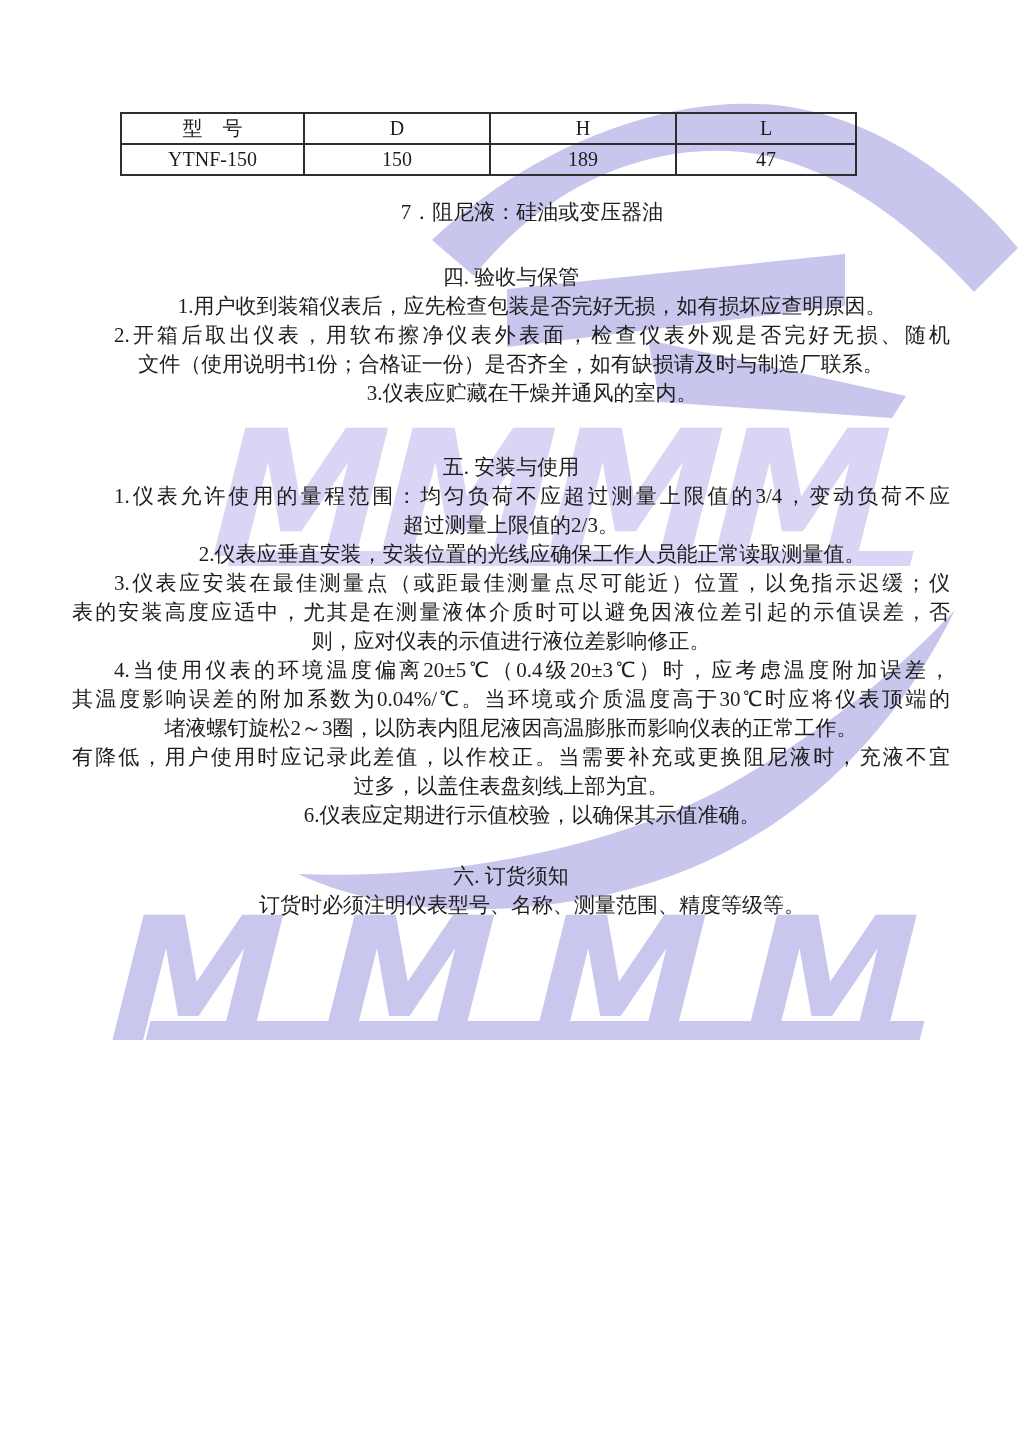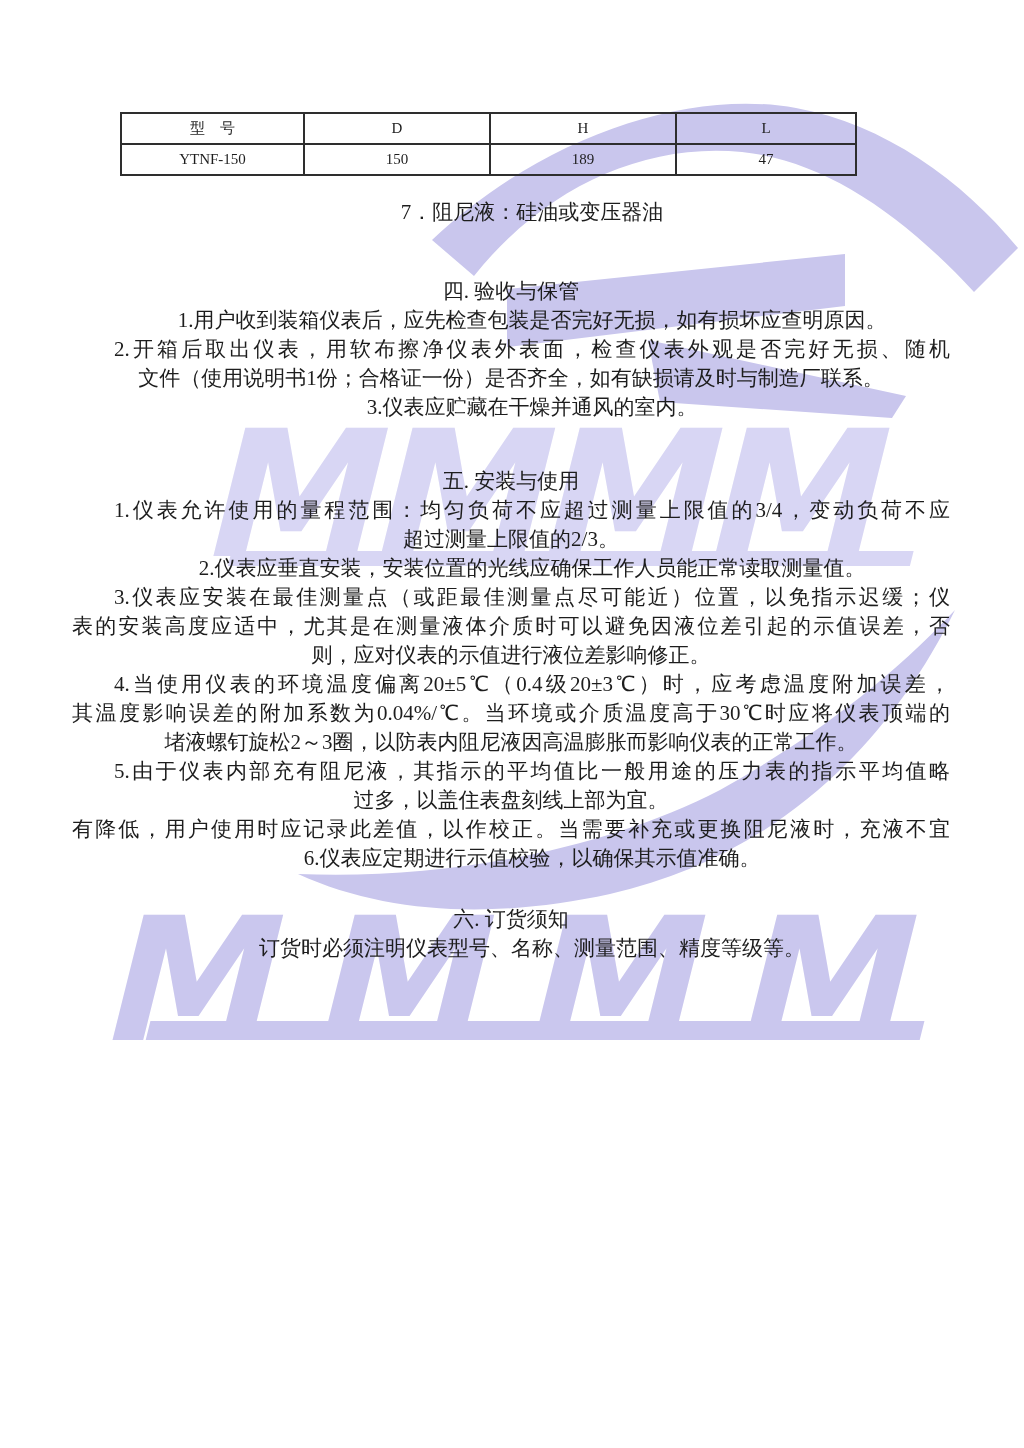--- a/index.html
+++ b/index.html
@@ -6,25 +6,25 @@
   .page{position:relative;width:1024px;height:1448px;background:#ffffff;overflow:hidden;
         font-family:"Liberation Serif", serif;}
   .wm{position:absolute;left:0;top:0;width:1024px;height:1448px;z-index:0;}
   .content{position:absolute;left:72px;top:0;width:878px;z-index:1;
            color:#1d1d1d;font-size:21px;line-height:29px;}
   .line{text-align:center;}
   .line.j{text-align:justify;text-align-last:justify;}
   .line.ind{text-indent:42px;}
   .title{margin:0;}
   #intro-item{margin-top:22px;}
-  #sec4-title{margin-top:50px;}
+  #sec4-title{margin-top:36px;}
   #sec5-title{margin-top:45px;}
   #sec6-title{margin-top:32px;}
   table.spec{border-collapse:collapse;margin-left:48px;margin-top:112px;
-             font-size:15px;color:#1d1d1d;}
+             font-size:20px;color:#1d1d1d;}
   table.spec td{border:2px solid #2e2e2e;height:26px;text-align:center;
                 vertical-align:middle;padding:0;}
   td.c0{width:181px;} td.c1{width:184px;} td.c2{width:184px;} td.c3{width:178px;}
 </style>
 </head>
 <body>
 
 <div class="page">
 
   <svg class="wm" viewBox="0 0 1024 1448" xmlns="http://www.w3.org/2000/svg" aria-hidden="true">
@@ -79,22 +79,21 @@
     <div id="sec5-title" class="line title">五. 安装与使用</div>
     <div class="line ind j">1.仪表允许使用的量程范围：均匀负荷不应超过测量上限值的3/4，变动负荷不应</div>
     <div class="line">超过测量上限值的2/3。</div>
     <div class="line ind">2.仪表应垂直安装，安装位置的光线应确保工作人员能正常读取测量值。</div>
     <div class="line ind j">3.仪表应安装在最佳测量点（或距最佳测量点尽可能近）位置，以免指示迟缓；仪</div>
     <div class="line j">表的安装高度应适中，尤其是在测量液体介质时可以避免因液位差引起的示值误差，否</div>
     <div class="line">则，应对仪表的示值进行液位差影响修正。</div>
     <div class="line ind j">4.当使用仪表的环境温度偏离20±5℃（0.4级20±3℃）时，应考虑温度附加误差，</div>
     <div class="line j">其温度影响误差的附加系数为0.04%/℃。当环境或介质温度高于30℃时应将仪表顶端的</div>
     <div class="line">堵液螺钉旋松2～3圈，以防表内阻尼液因高温膨胀而影响仪表的正常工作。</div>
-    <div class="line ind j">5.由于仪表内部充有阻尼液，其指示的平均值比一般用途的压力表的指示平均值略</div>
+    <div class="line j">有降低，用户使用时应记录此差值，以作校正。当需要补充或更换阻尼液时，充液不宜</div>
     <div class="line">过多，以盖住表盘刻线上部为宜。</div>
-    <div class="line j">有降低，用户使用时应记录此差值，以作校正。当需要补充或更换阻尼液时，充液不宜</div>
     <div class="line ind">6.仪表应定期进行示值校验，以确保其示值准确。</div>
 
     <div id="sec6-title" class="line title">六. 订货须知</div>
     <div class="line ind">订货时必须注明仪表型号、名称、测量范围、精度等级等。</div>
 
   </div>
 </div>
 
 </body></html>

